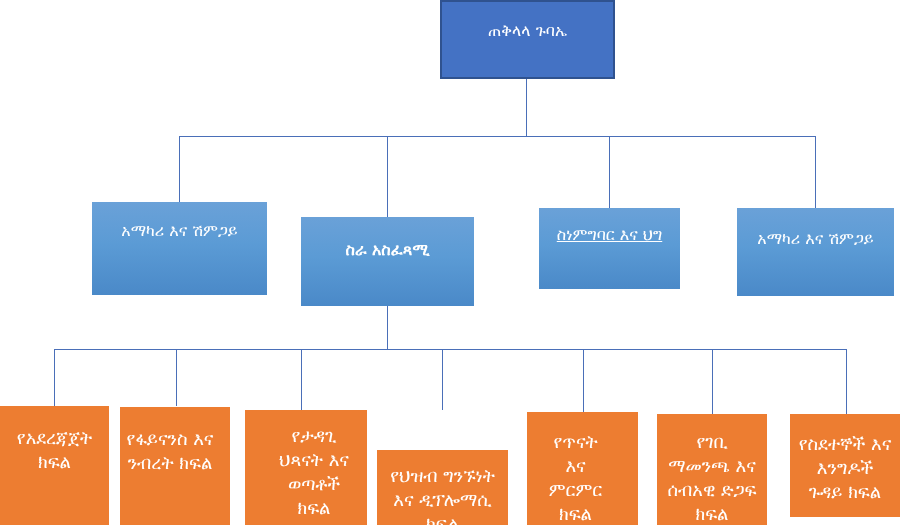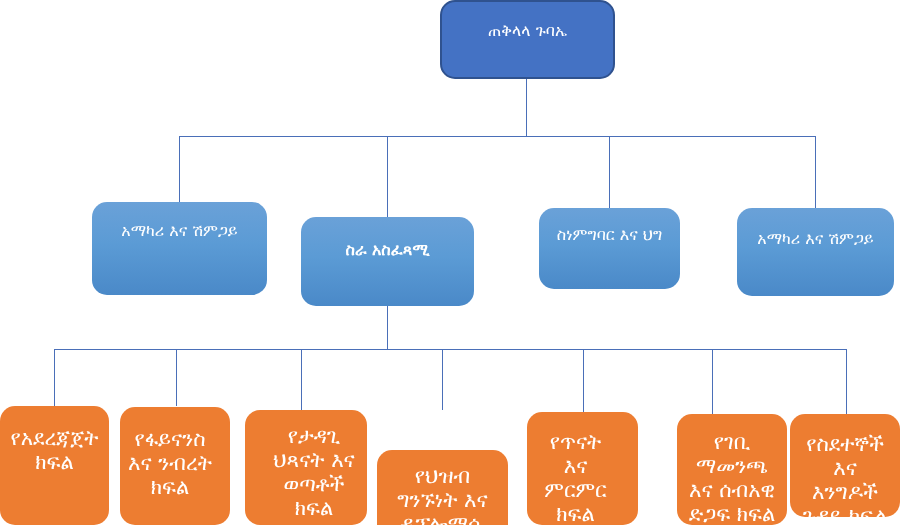--- a/index.html
+++ b/index.html
@@ -8,35 +8,35 @@
       background: #ffffff;
       font-family: "DejaVu Sans", sans-serif;
     }
     .line { position: absolute; background: #4a6fb8; }
     .h { height: 1px; }
     .v { width: 1px; }
     .box {
       position: absolute; box-sizing: border-box;
       display: flex; justify-content: center; align-items: flex-start;
       text-align: center; color: #ffffff;
-      font-size: 16px; line-height: 22px; border-radius: 15px;
+      font-size: 16px; line-height: 22px;
     }
     .box span { display: block; }
     .top-box {
       background: #4472c4; border: 2px solid #2f528f;
       align-items: center; padding-bottom: 18px;
     }
     .blue-box {
       background: linear-gradient(to bottom, #6aa1d8 0%, #5b9bd5 45%, #4a89c8 100%);
       padding-top: 18px;
     }
     .orange-box {
       background: #ed7d31;
       padding-top: 20px;
-      font-size: 21px; line-height: 24px;
+      font-size: 18px; line-height: 24px;
     }
   </style>
 </head>
 <body>
 
 <div class="line v" style="left:526px; top:78px; height:58px;"></div>
 <div class="line h" style="left:179px; top:136px; width:637px;"></div>
 <div class="line v" style="left:179px; top:136px; height:66px;"></div>
 <div class="line v" style="left:387px; top:136px; height:81px;"></div>
 <div class="line v" style="left:609px; top:136px; height:72px;"></div>
@@ -55,21 +55,21 @@
 <div class="box top-box" style="left:440px; top:0px; width:175px; height:79px;">
   <span>ጠቅላላ ጉባኤ</span>
 </div>
 
 <div class="box blue-box" style="left:92px; top:202px; width:175px; height:93px;">
   <span>አማካሪ እና ሽምጋይ</span>
 </div>
 <div class="box blue-box" style="left:301px; top:217px; width:173px; height:89px; padding-top:22px;font-weight:bold;">
   <span>ስራ አስፈጻሚ</span>
 </div>
-<div class="box blue-box" style="left:539px; top:208px; width:141px; height:81px; padding-top:16px; padding-left:12px; padding-right:12px;">
+<div class="box blue-box" style="left:539px; top:208px; width:141px; height:81px; padding-top:16px; padding-left:12px; padding-right:12px;text-decoration:underline;">
   <span>ስነምግባር እና ህግ</span>
 </div>
 <div class="box blue-box" style="left:737px; top:208px; width:157px; height:88px; padding-top:20px;">
   <span>አማካሪ እና ሽምጋይ</span>
 </div>
 
 <div class="box orange-box" style="left:0px; top:406px; width:109px; height:119px; padding-left:6px; padding-right:6px;">
   <span>የአደረጃጀት ክፍል</span>
 </div>
 <div class="box orange-box" style="left:120px; top:407px; width:110px; height:118px; padding-right:10px;">
@@ -77,18 +77,18 @@
 </div>
 <div class="box orange-box" style="left:245px; top:410px; width:122px; height:115px; padding-top:14px; padding-left:28px; padding-right:12px;">
   <span>የታዳጊ ህጻናት እና ወጣቶች ክፍል</span>
 </div>
 <div class="box orange-box" style="left:377px; top:410px; width:131px; height:115px; padding-top:14px; padding-left:8px; padding-right:8px;margin-top:40px;">
   <span>የህዝብ ግንኙነት እና ዲፕሎማሲ ክፍል</span>
 </div>
 <div class="box orange-box" style="left:527px; top:412px; width:111px; height:113px; padding-top:18px; padding-left:14px; padding-right:28px;">
   <span>የጥናት እና ምርምር ክፍል</span>
 </div>
-<div class="box orange-box" style="left:657px; top:414px; width:110px; height:111px; padding-top:16px; padding-left:6px; padding-right:6px;margin-left:20px;">
+<div class="box orange-box" style="left:657px; top:414px; width:110px; height:111px; padding-top:16px; padding-left:6px; padding-right:6px;">
   <span>የገቢ ማመንጫ እና ሰብአዊ ድጋፍ ክፍል</span>
 </div>
 <div class="box orange-box" style="left:790px; top:414px; width:110px; height:103px; padding-top:18px; padding-left:8px; padding-right:8px;">
   <span>የስደተኞች እና እንግዶች ጉዳይ ክፍል</span>
 </div>
 
 </body></html>

